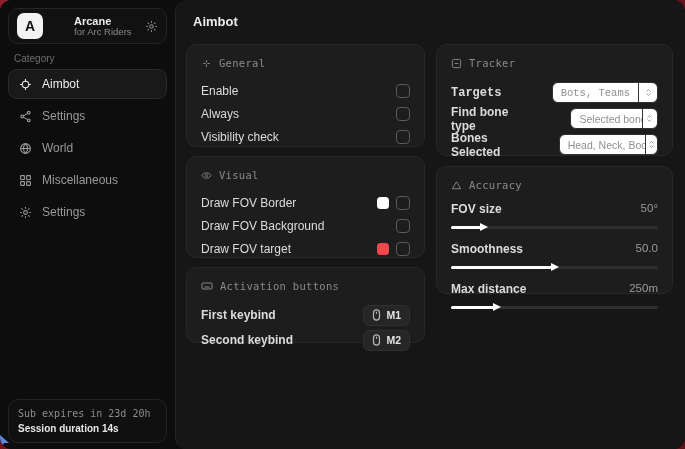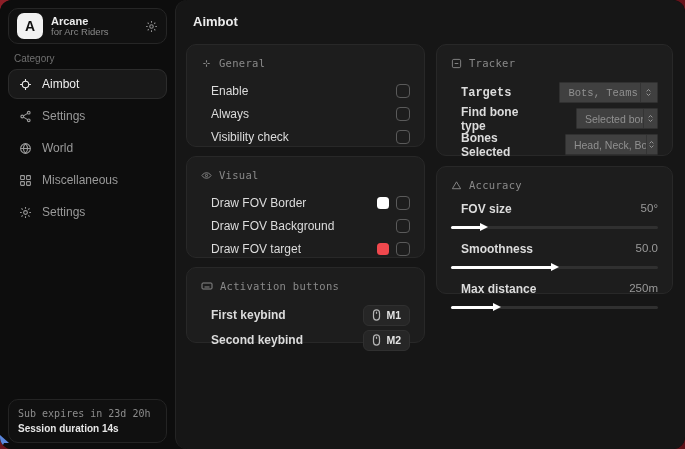--- a/index.html
+++ b/index.html
@@ -6,21 +6,21 @@
   body{width:685px;height:449px;overflow:hidden;font-family:"Liberation Sans",sans-serif;
        background:radial-gradient(circle at 20% 0%, #9a232c 0%, #6e161e 60%, #5c1118 100%);}
   .window{position:absolute;inset:0;background:#0d0d0d;border-radius:12px;overflow:hidden;}
 
   
   .sidebar{position:absolute;left:0;top:0;bottom:0;width:175px;background:#0d0d0d;}
   .side-head{position:absolute;left:8px;top:8px;width:159px;height:36px;border:1px solid #262626;
              border-radius:10px;display:flex;align-items:center;padding:0 8px;box-sizing:border-box;gap:8px;background:#111;}
   .logo{width:26px;height:26px;border-radius:7px;background:#f2f2f2;color:#111;font-weight:bold;
         display:flex;align-items:center;justify-content:center;font-size:14px;flex:0 0 auto;}
-  .side-head .titles{flex:1;line-height:1.1;min-width:0;}
+  .side-head .titles{flex:1;line-height:1.1;min-width:0;margin-left:23px;}
   .app-name{font-size:11px;font-weight:bold;color:#ececec;}
   .app-sub{font-size:9.5px;color:#8a8a8a;}
   .gear-btn{color:#8f8f8f;display:flex;align-items:center;}
   .cat-label{position:absolute;left:14px;top:53px;font-size:10px;color:#6f6f6f;}
   .nav{position:absolute;left:8px;top:69px;width:159px;}
   .nav-item{height:28px;display:flex;align-items:center;gap:10px;padding:0 10px;margin-bottom:2px;
             border-radius:9px;color:#9a9a9a;font-size:12px;border:1px solid transparent;cursor:pointer;}
   .nav-item.active{background:#191919;border-color:#2c2c2c;color:#ededed;}
   .nav-item .nicon{display:flex;align-items:center;color:inherit;}
   .side-foot{position:absolute;left:8px;bottom:6px;width:159px;border:1px solid #242424;border-radius:10px;
@@ -32,26 +32,26 @@
   .main{position:absolute;left:175px;top:0;right:0;bottom:0;background:#161616;
         border-left:1px solid #242424;border-radius:12px;}
   .page-title{position:absolute;left:17px;top:14px;font-size:13px;font-weight:bold;color:#ececec;}
 
   .card{position:absolute;background:#1d1d1d;border:1px solid #282828;border-radius:10px;
         box-sizing:border-box;padding:12px 14px;}
   .card-h{display:flex;align-items:center;gap:7px;font-family:"DejaVu Sans Mono",monospace;
           font-size:10.5px;color:#8a8a8a;margin-bottom:11px;letter-spacing:.3px;}
   .card-h .hicon{display:flex;align-items:center;color:#8a8a8a;}
   .row{display:flex;align-items:center;justify-content:space-between;height:22px;margin-bottom:1px;}
-  .row-label{font-size:12px;color:#dcdcdc;margin-left:10px;}
+  .row-label{font-size:12px;color:#dcdcdc;}
   .row-ctrl{display:flex;align-items:center;gap:7px;}
   .checkbox{width:14px;height:14px;border:1.5px solid #5a5a5a;border-radius:4px;box-sizing:border-box;cursor:pointer;}
   .swatch{width:12px;height:12px;border-radius:3.5px;cursor:pointer;}
 
-  .pill{display:flex;align-items:center;background:#404040;border:1px solid #303030;border-radius:1px;
+  .pill{display:flex;align-items:center;background:#ffffff;border:1px solid #303030;border-radius:6px;
         height:19px;cursor:pointer;overflow:hidden;margin-left:48px;}
   .pill .ptext{font-size:10.5px;color:#909090;padding:0 8px;white-space:nowrap;max-width:128px;overflow:hidden;}
   .pill .picon{display:flex;align-items:center;justify-content:center;width:18px;height:100%;
                border-left:1px solid #343434;color:#9a9a9a;}
   .keypill{display:flex;align-items:center;gap:5px;background:#262626;border:1px solid #303030;
            border-radius:6px;height:19px;padding:0 8px;cursor:pointer;}
   .keypill .ktext{font-size:10.5px;color:#e3e3e3;font-weight:bold;}
   .keypill .kicon{display:flex;align-items:center;color:#b5b5b5;}
 
   .srow{margin-bottom:10px;}

